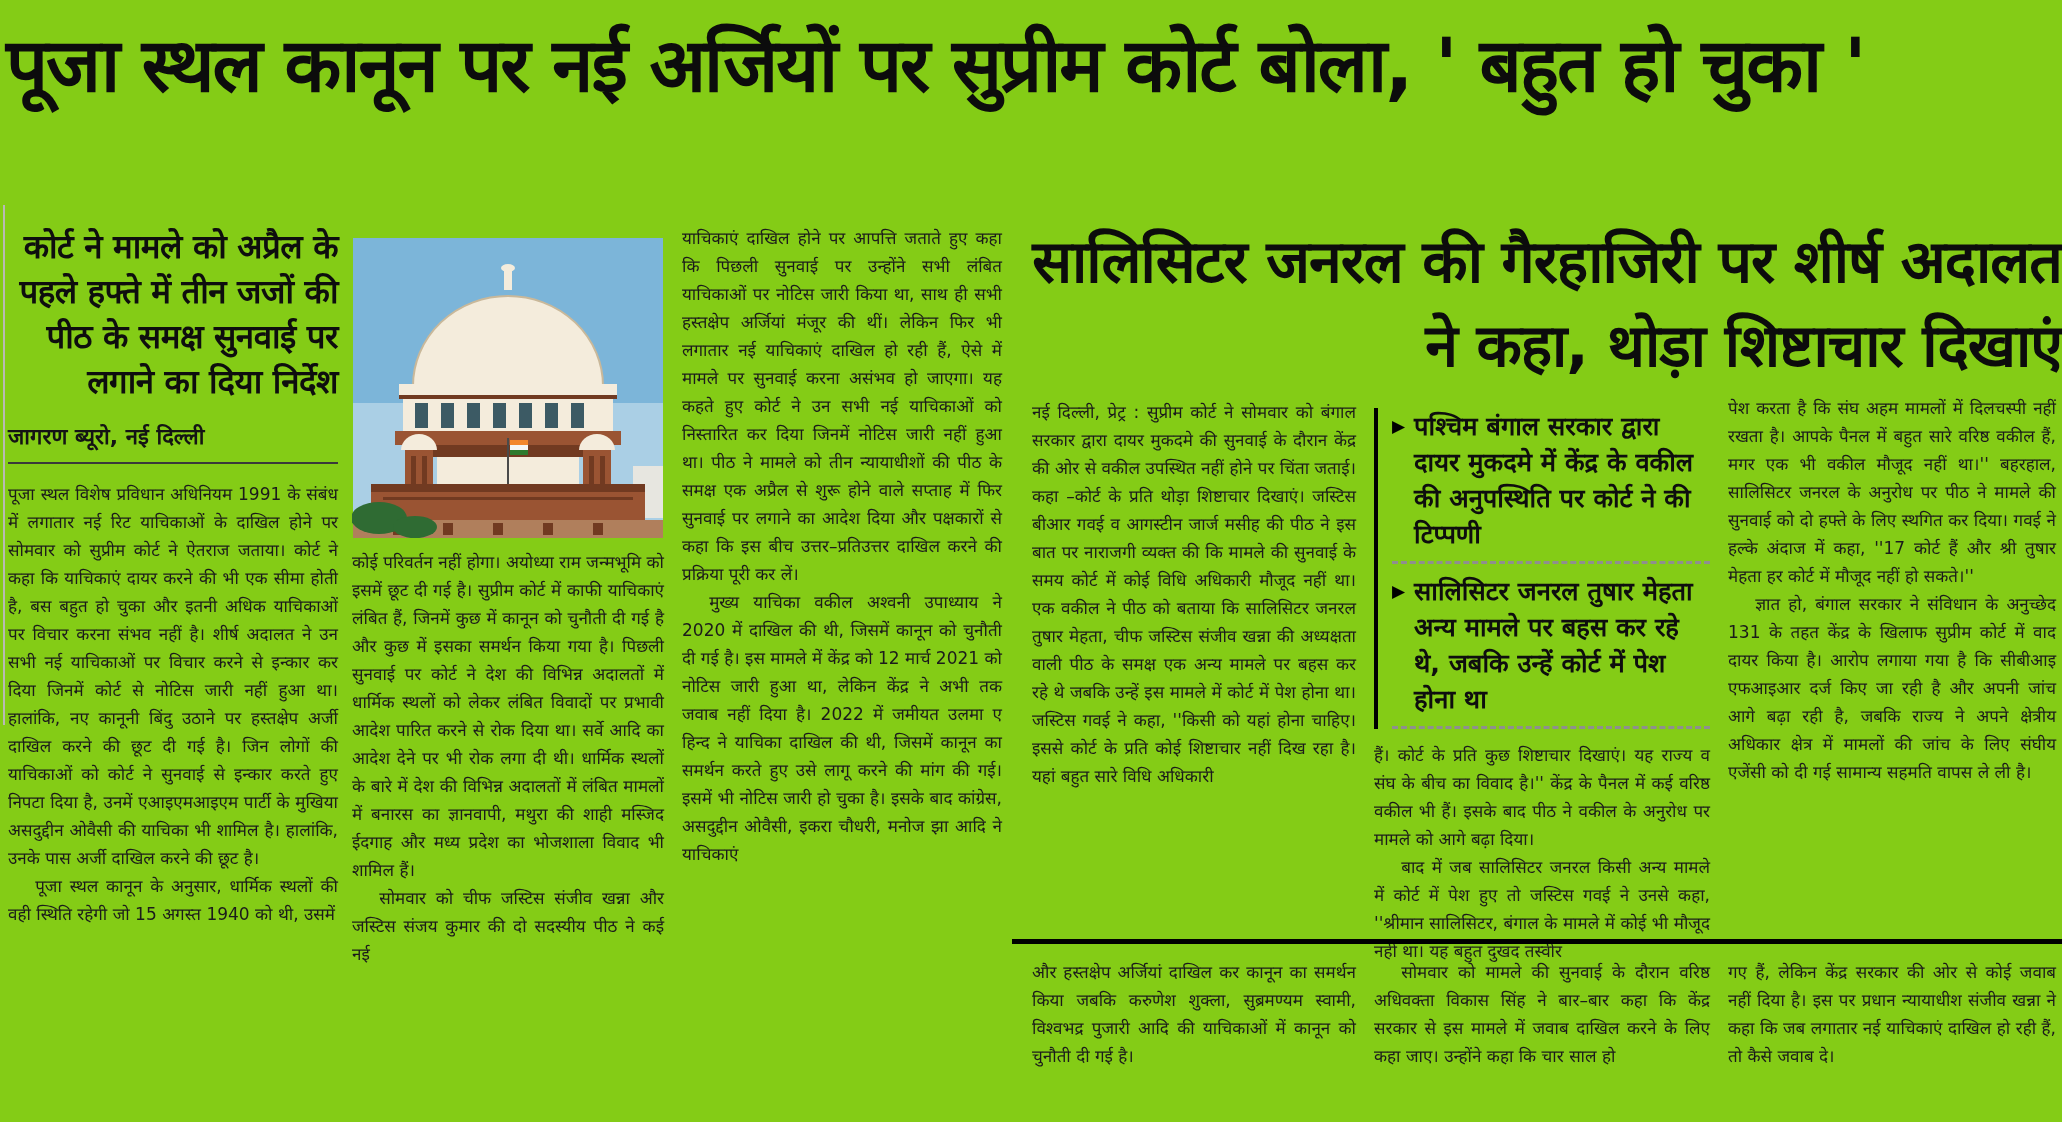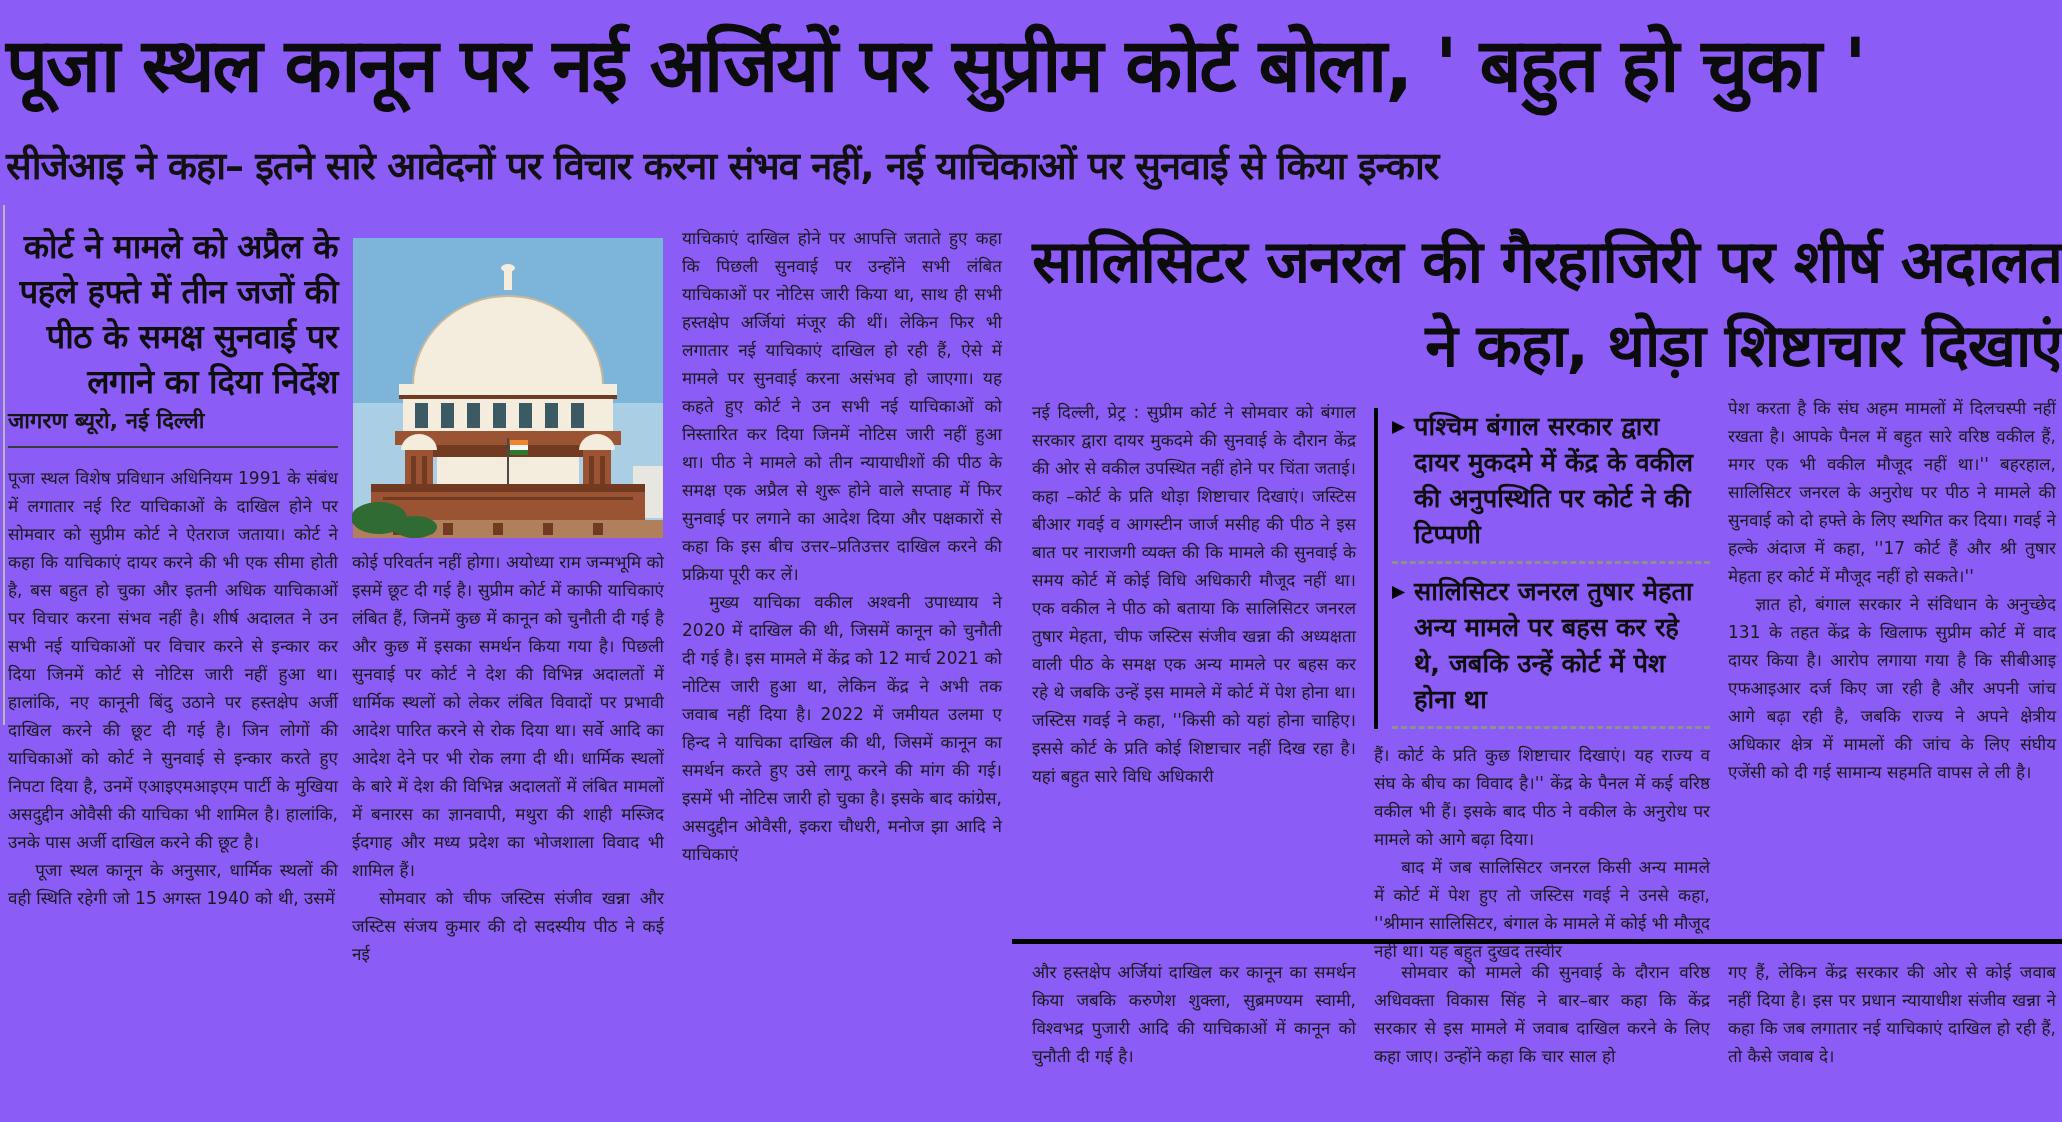--- a/index.html
+++ b/index.html
@@ -1,18 +1,18 @@
 <!DOCTYPE html>
 <html><head>
 <meta charset="utf-8">
 <style>
   html,body{margin:0;padding:0;background:#e9e9e6;}
   .page{
     position:relative;width:2062px;height:1122px;margin:0 auto;
-    background:#8b5cf6;color:#141414;overflow:hidden;
+    background:#84cc16;color:#141414;overflow:hidden;
     font-family:"DejaVu Sans","Liberation Sans",sans-serif;
   }
   .edge-line{position:absolute;left:3px;top:205px;width:2px;height:520px;background:#b9b9b6;}
   .headline{
     position:absolute;left:6px;top:16px;width:2052px;margin:0;
     font-size:74px;line-height:1.35;font-weight:800;letter-spacing:-2px;
     white-space:nowrap;color:#0c0c0c;
   }
   .subheadline{
     position:absolute;left:6px;top:142px;width:2052px;margin:0;
@@ -26,21 +26,21 @@
   .colA{left:1032px;top:398px;width:324px;}
   .colB{left:1374px;top:404px;width:336px;}
   .colC{left:1728px;top:394px;width:328px;}
   .bottomA{left:1032px;top:958px;width:324px;}
   .bottomB{left:1374px;top:958px;width:336px;}
   .bottomC{left:1728px;top:958px;width:328px;}
   .standfirst{
     font-size:33px;line-height:45px;font-weight:700;letter-spacing:-0.5px;
     color:#0e0e0e;text-align:right;
   }
-  .byline{font-size:22px;font-weight:700;margin-top:0;}
+  .byline{font-size:22px;font-weight:700;margin-top:16px;}
   .byline-rule{border-top:2px solid #3a3a3a;margin:12px 0 16px 0;width:100%;}
   p.body{margin:0;text-align:justify;font-size:17px;line-height:28px;color:#1b1b1b;}
   p.body + p.body{margin-top:0;}
   .indent{text-indent:1.6em;}
   .photo{display:block;width:312px;height:300px;margin-bottom:10px;}
   .headline2{
     position:absolute;left:1032px;top:220px;width:1030px;margin:0;
     font-size:59px;line-height:84px;font-weight:800;letter-spacing:-1px;color:#0c0c0c;text-align:right;
   }
   .dateline{font-weight:400;}
@@ -51,21 +51,20 @@
   .thick-rule{position:absolute;left:1012px;top:939px;width:1050px;height:5px;background:#000;}
 </style>
 </head>
 <body>
 
 <div class="page">
 
   <div class="edge-line"></div>
 
   <h1 class="headline">पूजा स्थल कानून पर नई अर्जियों पर सुप्रीम कोर्ट बोला, ' बहुत हो चुका '</h1>
-  <h2 class="subheadline">सीजेआइ ने कहा– इतने सारे आवेदनों पर विचार करना संभव नहीं, नई याचिकाओं पर सुनवाई से किया इन्कार</h2>
 
   <section class="col col1">
     <div class="standfirst">कोर्ट ने मामले को अप्रैल के पहले हफ्ते में तीन जजों की पीठ के समक्ष सुनवाई पर लगाने का दिया निर्देश</div>
     <div class="byline">जागरण ब्यूरो, नई दिल्ली</div>
     <div class="byline-rule"></div>
     <p class="body">पूजा स्थल विशेष प्रविधान अधिनियम 1991 के संबंध में लगातार नई रिट याचिकाओं के दाखिल होने पर सोमवार को सुप्रीम कोर्ट ने ऐतराज जताया। कोर्ट ने कहा कि याचिकाएं दायर करने की भी एक सीमा होती है, बस बहुत हो चुका और इतनी अधिक याचिकाओं पर विचार करना संभव नहीं है। शीर्ष अदालत ने उन सभी नई याचिकाओं पर विचार करने से इन्कार कर दिया जिनमें कोर्ट से नोटिस जारी नहीं हुआ था। हालांकि, नए कानूनी बिंदु उठाने पर हस्तक्षेप अर्जी दाखिल करने की छूट दी गई है। जिन लोगों की याचिकाओं को कोर्ट ने सुनवाई से इन्कार करते हुए निपटा दिया है, उनमें एआइएमआइएम पार्टी के मुखिया असदुद्दीन ओवैसी की याचिका भी शामिल है। हालांकि, उनके पास अर्जी दाखिल करने की छूट है।</p>
     <p class="body indent">पूजा स्थल कानून के अनुसार, धार्मिक स्थलों की वही स्थिति रहेगी जो 15 अगस्त 1940 को थी, उसमें</p>
   </section>
 
   <section class="col col2">

